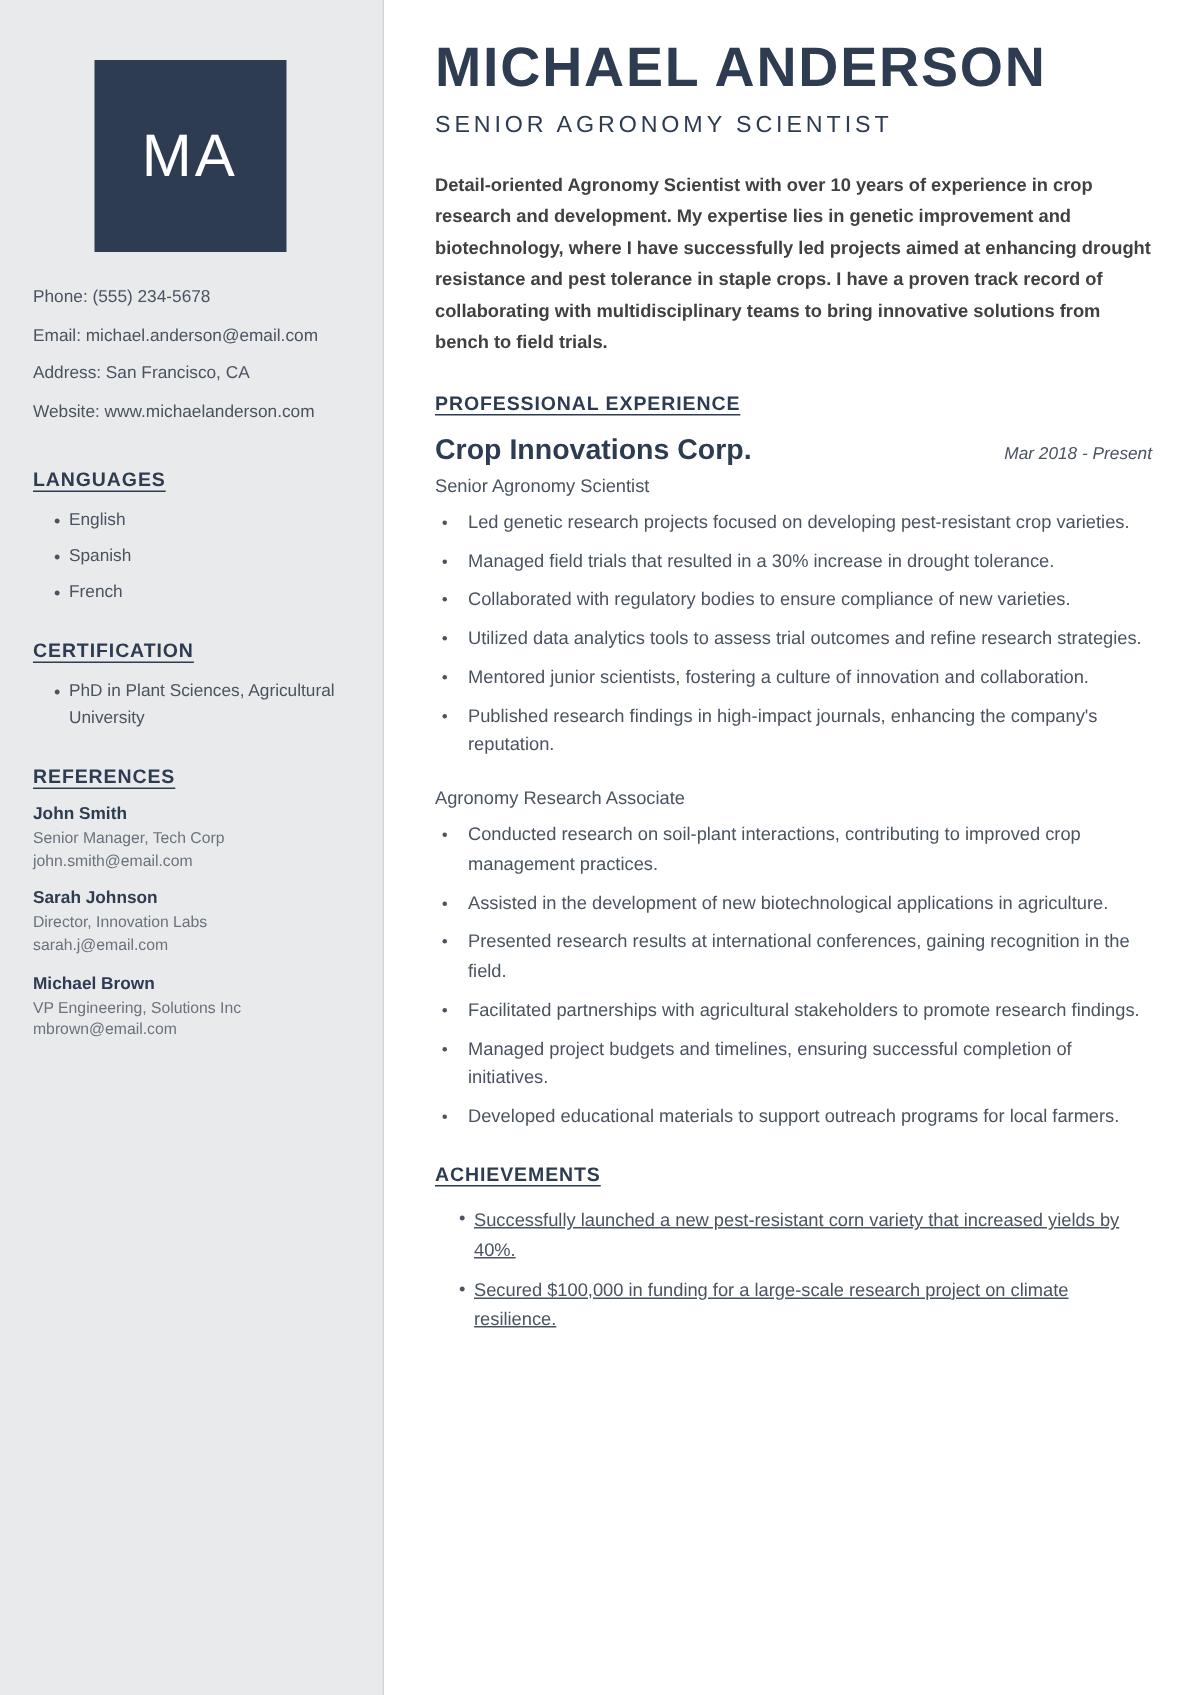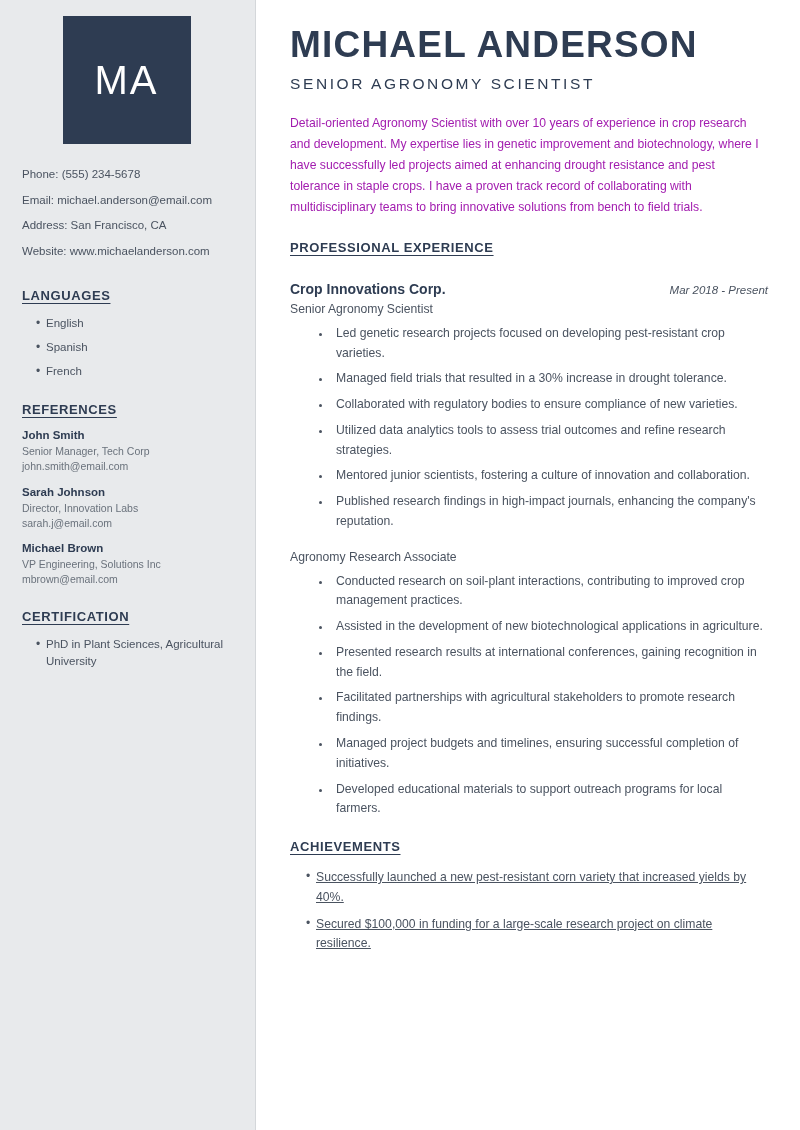--- a/index.html
+++ b/index.html
@@ -21,21 +21,21 @@
     display: flex;
     background: #ffffff;
     box-sizing: border-box;
   }
   
   .sidebar {
     width: 256px;
     min-width: 256px;
     background: #e8eaec;
     border-right: 1px solid #d4d7da;
-    padding: 16px 24px 20px 22px;
+    padding: 40px 24px 20px 22px;
     box-sizing: border-box;
   }
   .monogram-wrap {
     display: flex;
     justify-content: center;
     margin-bottom: 22px;
   }
   .monogram {
     width: 128px;
     height: 128px;
@@ -123,45 +123,45 @@
   }
   .subtitle {
     font-size: 15.5px;
     letter-spacing: 2.6px;
     color: #2e3c52;
     margin: 0 0 20px 0;
   }
   .summary {
     font-size: 12.2px;
     line-height: 1.72;
-    color: #a21caf;
+    color: #404040;
     margin: 0 0 22px 0;
+    font-weight: bold;
   }
   .main-heading {
     font-size: 13px;
     font-weight: bold;
     color: #2e3c52;
     letter-spacing: 0.6px;
     text-decoration: underline;
     text-underline-offset: 3px;
     margin: 0 0 14px 0;
   }
   .job {
     margin-bottom: 18px;
   }
   .job-head {
     display: flex;
     align-items: baseline;
     justify-content: space-between;
   }
   .job-title {
-    font-size: 14px;
-    font-weight: bold;
-    color: #2e3c52;
-    margin-top: 12px;
+    font-size: 19px;
+    font-weight: bold;
+    color: #2e3c52;
   }
   .job-dates {
     font-size: 11.5px;
     font-style: italic;
     color: #4a5360;
     white-space: nowrap;
     padding-left: 12px;
   }
   .job-role {
     font-size: 12.2px;
@@ -172,21 +172,20 @@
     margin: 0;
     padding: 0 0 0 18px;
     list-style: disc;
   }
   ul.dots li {
     font-size: 12.2px;
     line-height: 1.62;
     color: #4a5360;
     margin-bottom: 6px;
     padding-left: 4px;
-    margin-left: 24px;
   }
   ul.dots li::marker {
     color: #4a5360;
     font-size: 11px;
   }
   .achievements {
     margin-top: 20px;
   }
   ul.smalldots {
     margin: 0;
@@ -231,46 +230,46 @@
     <section class="side-section">
       <h2 class="side-heading">LANGUAGES</h2>
       <ul class="bullets">
         <li>English</li>
         <li>Spanish</li>
         <li>French</li>
       </ul>
     </section>
 
     <section class="side-section">
+      <h2 class="side-heading">CERTIFICATION</h2>
+      <ul class="bullets">
+        <li>PhD in Plant Sciences, Agricultural University</li>
+      </ul>
+    </section>
+
+    <section class="side-section">
       <h2 class="side-heading">REFERENCES</h2>
 
       <div class="ref-item">
         <div class="ref-name">John Smith</div>
         <div class="ref-line">Senior Manager, Tech Corp</div>
         <div class="ref-line">john.smith@email.com</div>
       </div>
 
       <div class="ref-item">
         <div class="ref-name">Sarah Johnson</div>
         <div class="ref-line">Director, Innovation Labs</div>
         <div class="ref-line">sarah.j@email.com</div>
       </div>
 
       <div class="ref-item">
         <div class="ref-name">Michael Brown</div>
         <div class="ref-line">VP Engineering, Solutions Inc</div>
         <div class="ref-line">mbrown@email.com</div>
       </div>
-    </section>
-
-    <section class="side-section">
-      <h2 class="side-heading">CERTIFICATION</h2>
-      <ul class="bullets">
-        <li>PhD in Plant Sciences, Agricultural University</li>
-      </ul>
     </section>
 
   </aside>
 
   <main class="main">
 
     <h1 class="name">MICHAEL ANDERSON</h1>
     <div class="subtitle">SENIOR AGRONOMY SCIENTIST</div>
 
     <p class="summary">Detail-oriented Agronomy Scientist with over 10 years of experience in crop research and development. My expertise lies in genetic improvement and biotechnology, where I have successfully led projects aimed at enhancing drought resistance and pest tolerance in staple crops. I have a proven track record of collaborating with multidisciplinary teams to bring innovative solutions from bench to field trials.</p>

